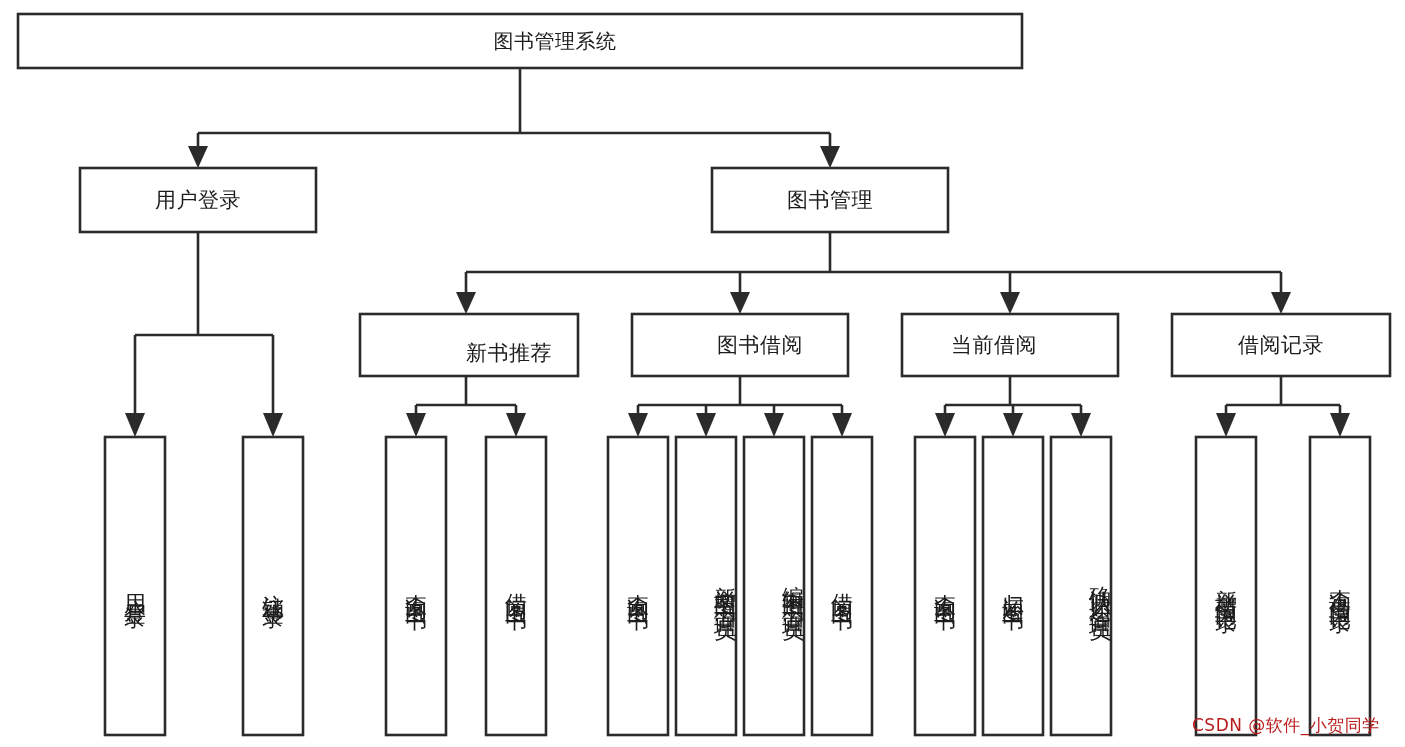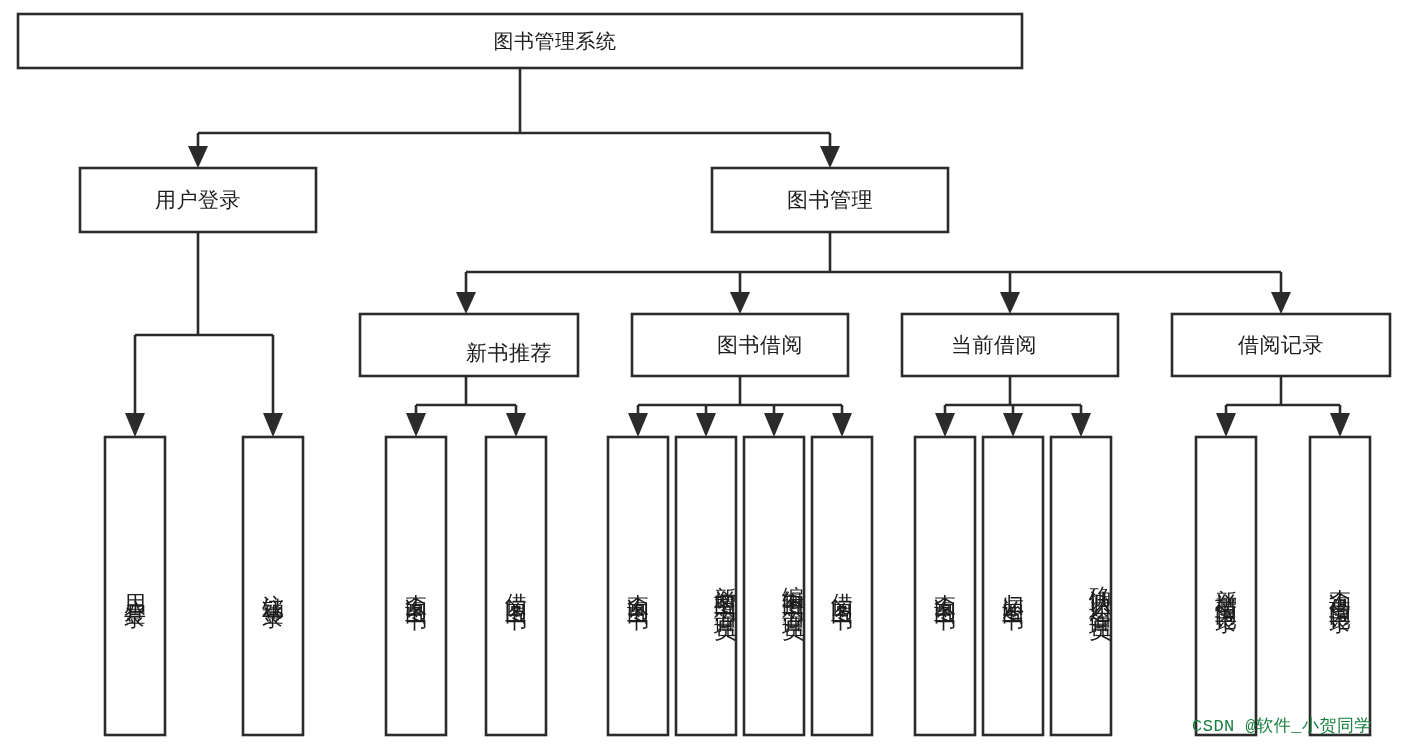--- a/index.html
+++ b/index.html
@@ -62,26 +62,25 @@
     text-orientation: upright;
     letter-spacing: 5px;
     line-height: 1;
     white-space: nowrap;
     pointer-events: none;
   }
   .node-label-v.align-middle { align-items: center; }
   .node-label-v.align-start  { align-items: flex-start; }
   .watermark {
     position: absolute;
-    color: #15803d;
+    color: #b91c1c;
     font-size: 17px;
     white-space: nowrap;
     pointer-events: none;
     letter-spacing: 0.5px;
-    font-family: Liberation Mono, monospace;
   }
 </style>
 </head>
 <body>
 
 <div id="diagram-root">
 
   <svg class="diagram-canvas" viewBox="0 0 1405 747">
 
     <g>

